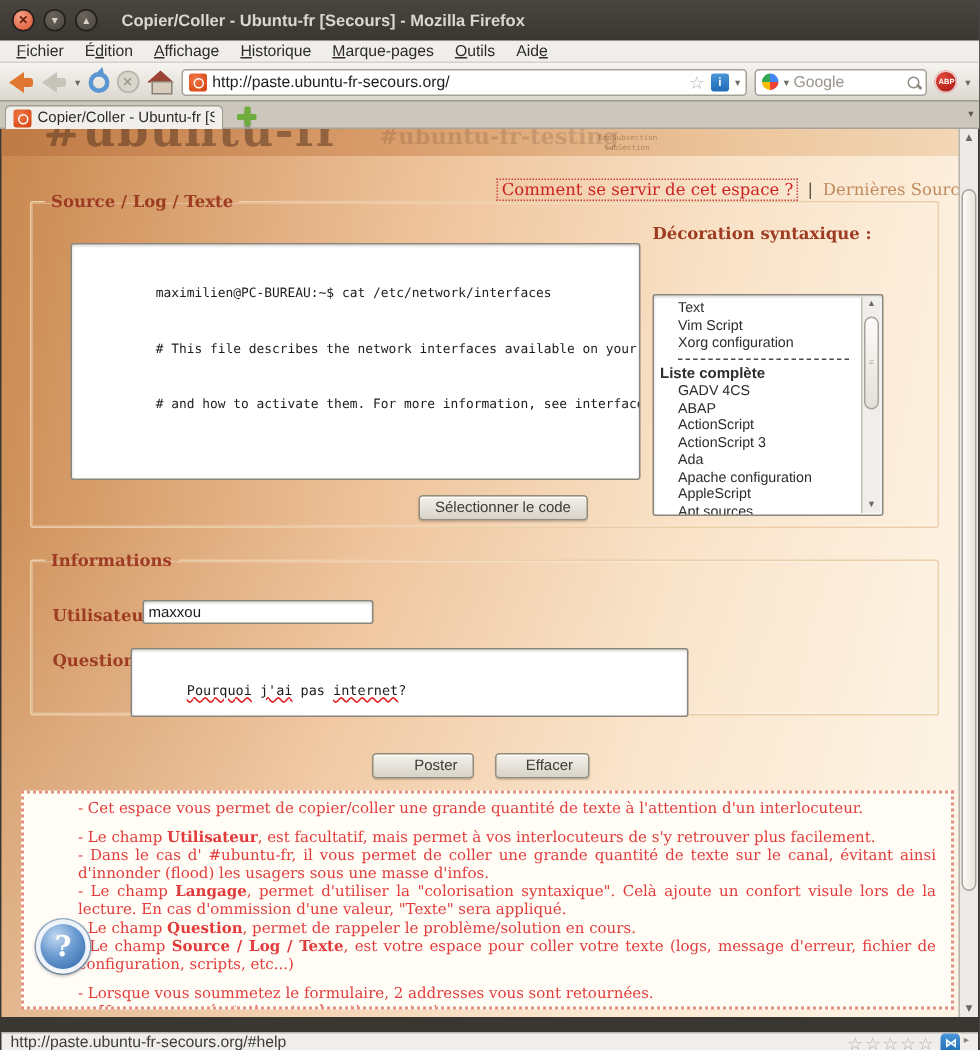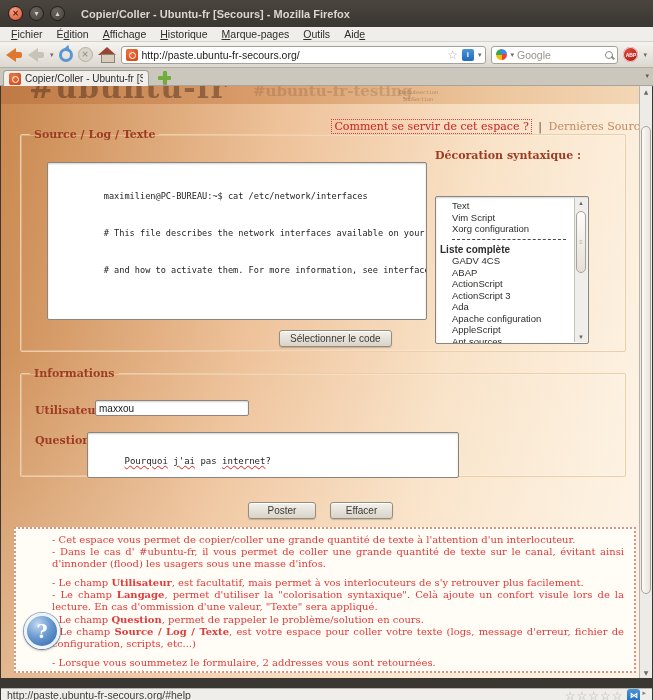--- a/index.html
+++ b/index.html
@@ -46,21 +46,21 @@
   .home::after{content:"";position:absolute;left:3px;top:7px;width:12px;height:7px;background:#d8cdbc;border:1px solid #8a8478;}
   .urlbar{flex:1;height:18px;background:#fff;border:1px solid #a6a198;border-radius:3px;
     display:flex;align-items:center;padding:0 4px;gap:4px;min-width:0;}
   .favicon{width:12px;height:12px;border-radius:2px;background:radial-gradient(circle at 35% 30%,#f07746,#d33f0b);
     position:relative;flex:none;}
   .favicon::after{content:"";position:absolute;left:3px;top:3px;width:5px;height:5px;border:1.5px solid #fff;border-radius:50%;}
   .urltext{flex:1;font-size:10.5px;color:#1d1c1a;white-space:nowrap;overflow:hidden;}
   .star{color:#b9b4aa;font-size:12px;line-height:12px;flex:none;}
   .blue-ico{width:12px;height:12px;border-radius:2px;background:linear-gradient(#4b96d8,#1f6cb8);
     color:#fff;font-size:8px;font-weight:bold;display:flex;align-items:center;justify-content:center;flex:none;}
-  .searchbar{width:127px;height:18px;background:#fff;border:1px solid #a6a198;border-radius:3px;
+  .searchbar{width:115px;height:18px;background:#fff;border:1px solid #a6a198;border-radius:3px;
     display:flex;align-items:center;padding:0 4px;gap:3px;flex:none;}
   .gicon{width:11px;height:11px;border-radius:50%;flex:none;
     background:conic-gradient(#4285f4 0 25%,#ea4335 0 50%,#fbbc05 0 75%,#34a853 0);}
   .gtext{flex:1;font-size:10.5px;color:#9a958c;}
   .mag{width:8px;height:8px;border:1.5px solid #8f8a81;border-radius:50%;position:relative;flex:none;}
   .mag::after{content:"";position:absolute;width:4px;height:1.5px;background:#8f8a81;transform:rotate(45deg);right:-3px;bottom:-1px;}
   .abp{width:15px;height:15px;border-radius:50%;background:radial-gradient(circle at 35% 30%,#e2473b,#9d120c);
     color:#fff;font-size:5px;font-weight:bold;display:flex;align-items:center;justify-content:center;
     box-shadow:inset 0 0 0 1px rgba(255,255,255,.75);flex:none;}
   
@@ -105,21 +105,21 @@
   .opt{padding-left:14px;font-size:9.5px;line-height:11.5px;color:#2e2d2b;white-space:nowrap;}
   .opt.hdr{padding-left:2px;font-weight:bold;font-size:10px;}
   .opt.sep{height:9px;position:relative;}
   .opt.sep::after{content:"";position:absolute;left:14px;right:6px;top:4px;border-top:1px dashed #4a4a4a;}
   .list-scroll{position:absolute;right:1px;top:1px;bottom:1px;width:13px;background:#f0eeea;border-left:1px solid #c6c1b7;}
   .list-scroll .sarr{position:absolute;left:0;width:12px;text-align:center;font-size:6px;color:#6e6a62;}
   .list-scroll .up{top:2px;} .list-scroll .dn{bottom:2px;}
   .list-thumb{position:absolute;left:1px;top:13px;width:10px;height:62px;border-radius:5px;
     background:linear-gradient(#fdfcfa,#e4e0d8);border:1px solid #a9a49a;
     display:flex;align-items:center;justify-content:center;font-size:6px;color:#b3aea4;}
-  .btn{font-family:"Liberation Sans",sans-serif;font-size:10px;color:#3c3a36;text-align:center;
+  .btn{font-family:"Liberation Sans",sans-serif;font-size:10px;color:#3c3a36;text-align:right;
     background:linear-gradient(var(--button_face_top,#f4f1ec),var(--button_face_bottom,#d8d3c8));
     border:1px solid #938d7e;border-radius:3px;padding:2px 10px;
     box-shadow:inset 0 1px 0 #fff,0 1px 1px rgba(0,0,0,.18);}
   .select-btn{position:absolute;left:258px;top:189px;}
   .flabel{position:absolute;font-size:11px;font-weight:bold;color:var(--legend_red,#9e3c23);}
   .user-label{left:14px;top:24px;} .q-label{left:14px;top:54px;}
   .user-input{position:absolute;left:74px;top:20px;width:154px;height:16px;
     font-family:"Liberation Sans",sans-serif;font-size:10px;color:#1c1c1c;padding:1px 3px;}
   .qbox{position:absolute;left:66px;top:52px;width:372px;height:46px;padding:3px 4px;
     font-family:"DejaVu Sans Mono",monospace;font-size:9px;color:#1c1c1c;white-space:pre;}
@@ -310,27 +310,27 @@
     <button class="btn action-btn effacer">Effacer</button>
 
     <div class="helpbox">
       <span class="qicon">?</span>
       <div>
 
           <div class="hline">
             
           <span>- Cet espace vous permet de copier/coller une grande quantité de texte à l'attention d'un interlocuteur.</span></div>
 
+          <div class="hline gap">
+            
+          <span>- Le champ </span><span class="hb">Utilisateur</span><span>, est facultatif, mais permet à vos interlocuteurs de s'y retrouver plus facilement.</span></div>
+
           <div class="hline justify">
             
           <span>- Dans le cas d' #ubuntu-fr, il vous permet de coller une grande quantité de texte sur le canal, évitant ainsi d'innonder (flood) les usagers sous une masse d'infos.</span></div>
-
-          <div class="hline gap">
-            
-          <span>- Le champ </span><span class="hb">Utilisateur</span><span>, est facultatif, mais permet à vos interlocuteurs de s'y retrouver plus facilement.</span></div>
 
           <div class="hline justify">
             
           <span>- Le champ </span><span class="hb">Langage</span><span>, permet d'utiliser la "colorisation syntaxique". Celà ajoute un confort visule lors de la lecture. En cas d'ommission d'une valeur, "Texte" sera appliqué.</span></div>
 
           <div class="hline">
             
           <span>- Le champ </span><span class="hb">Question</span><span>, permet de rappeler le problème/solution en cours.</span></div>
 
           <div class="hline justify">

